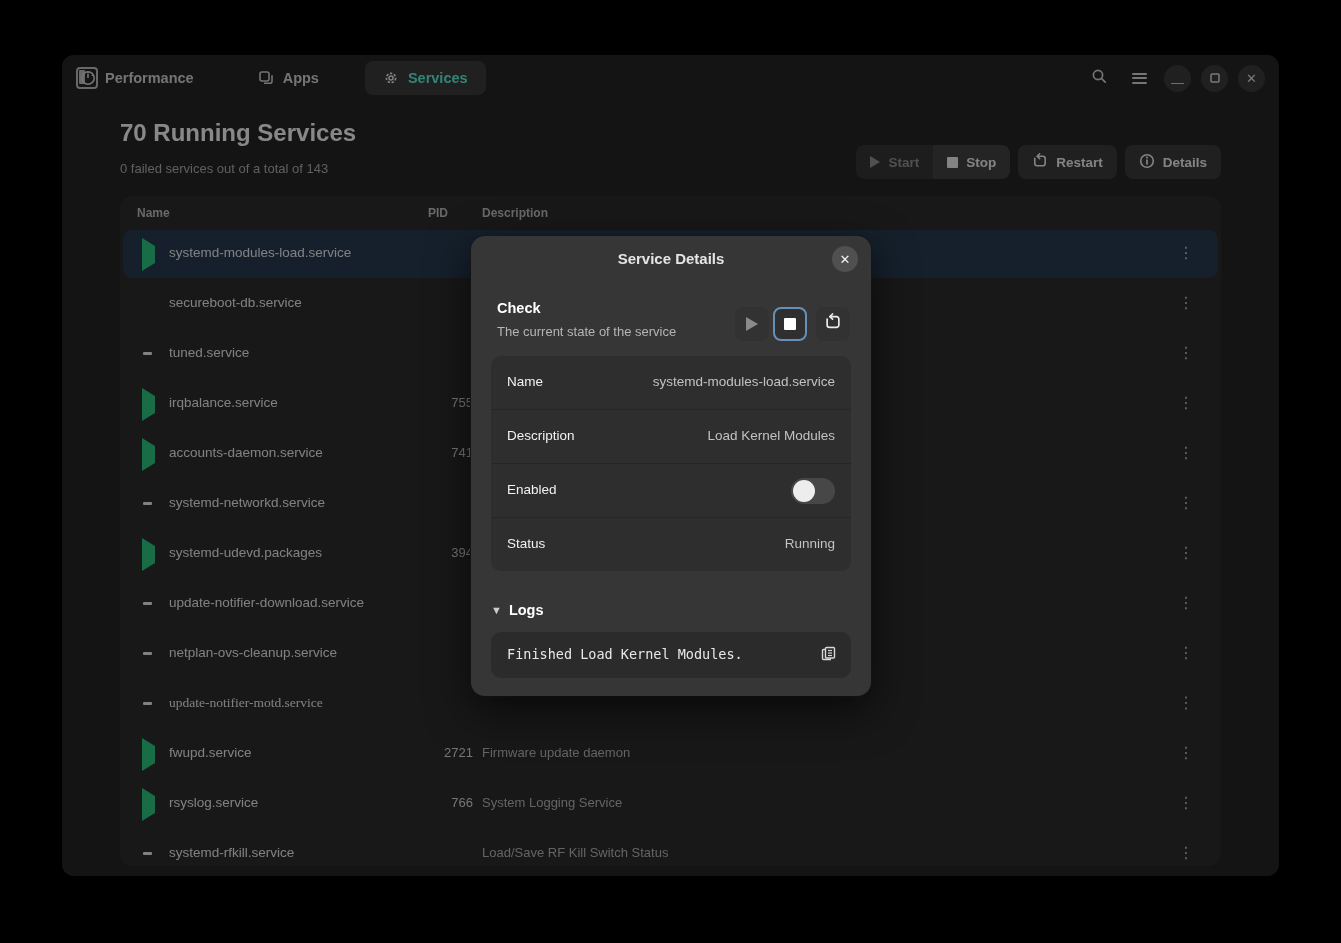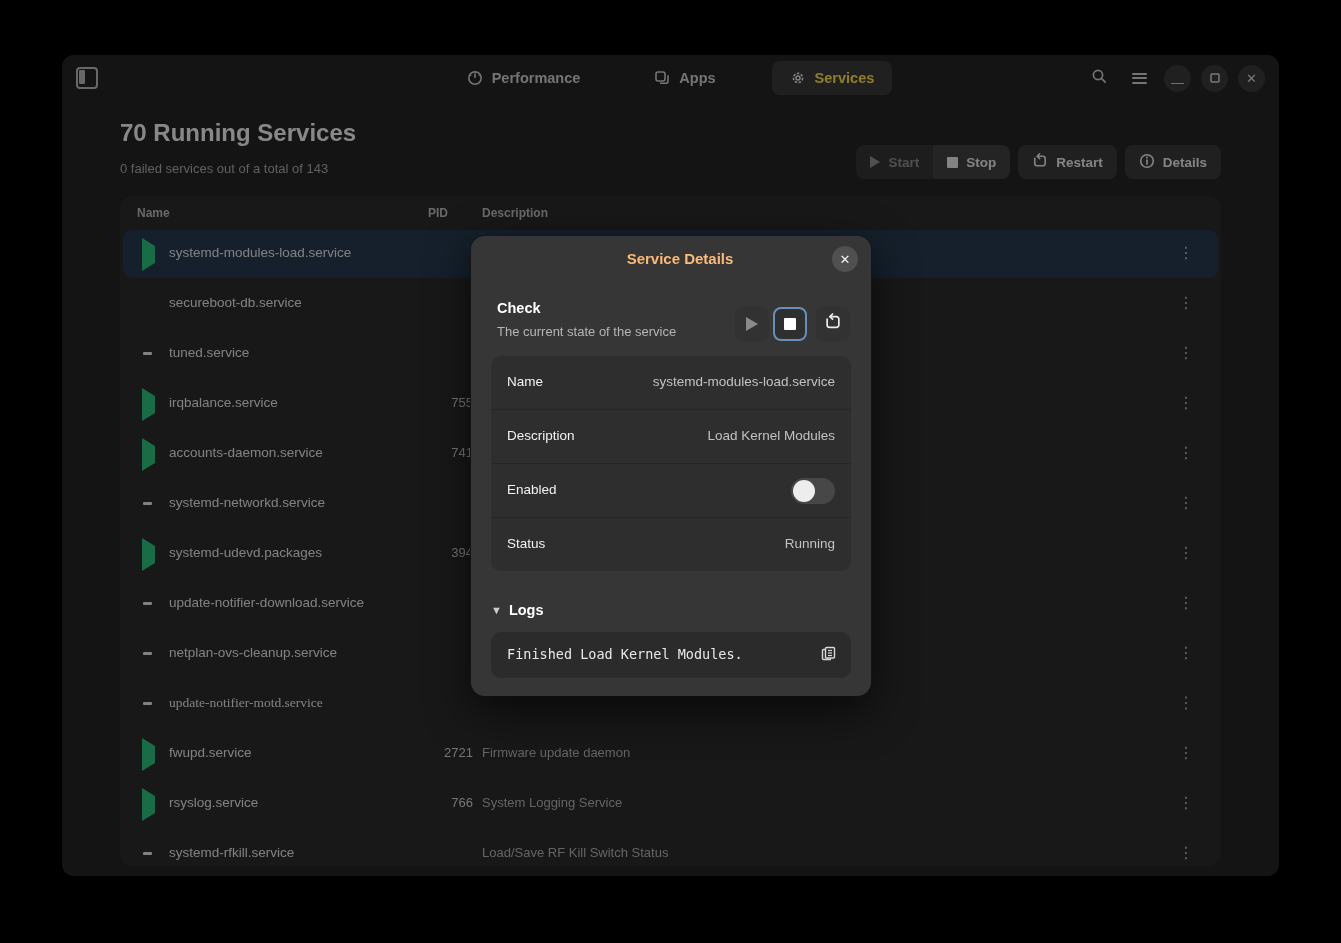--- a/index.html
+++ b/index.html
@@ -11,24 +11,24 @@
   .win { position:absolute; left:62px; top:55px; width:1217px; height:821px;
          background:#242424; border-radius:12px; overflow:hidden; box-shadow:0 8px 30px rgba(0,0,0,.7); }
 
   
   .hbar { position:absolute; left:0; top:0; width:100%; height:46px; }
   .sb-toggle { position:absolute; left:14px; top:12px; width:22px; height:22px; border:2px solid #b9b9b9;
                border-radius:4px; }
   .sb-toggle::before { content:""; position:absolute; left:1px; top:1px; width:6px; height:14px;
                background:#b9b9b9; border-radius:1px; }
   .tabs { position:absolute; left:0; top:6px; width:100%; height:34px; display:flex;
-          justify-content:center; align-items:center; gap:38px; }
+          align-items:center; gap:28px; }
   .tab { display:flex; align-items:center; gap:9px; height:34px; padding:0 18px; border-radius:8px;
          color:#cfcfcf; font-weight:bold; font-size:14.5px; }
-  .tab.active { background:#3a3a3a; color:#fde047; }
+  .tab.active { background:#3a3a3a; color:#5eead4; }
   .tab svg { display:block; }
   .hicons { position:absolute; right:0; top:0; height:46px; display:flex; align-items:center; gap:10px; padding-right:14px; }
   .flatbtn { width:30px; height:30px; display:flex; align-items:center; justify-content:center; color:#d0d0d0; }
   .circbtn { width:27px; height:27px; border-radius:50%; background:#3a3a3a; color:#d8d8d8;
              display:flex; align-items:center; justify-content:center; font-size:13px; }
   .menu-lines { width:15px; height:11px; display:flex; flex-direction:column; justify-content:space-between; }
   .menu-lines i { display:block; height:2px; background:#d0d0d0; border-radius:1px; }
 
   
   .pg-title { position:absolute; left:58px; top:64px; font-size:24px; font-weight:bold; color:#f2f2f2; }
@@ -66,21 +66,21 @@
            white-space:nowrap; overflow:hidden; }
   .kebab { position:absolute; right:24px; top:13px; color:#b5b5b5; font-size:16px; letter-spacing:0; }
 
   
   .dim { position:absolute; left:62px; top:55px; width:1217px; height:821px; border-radius:12px;
          background:rgba(0,0,0,0.44); z-index:50; }
 
   
   .dlg { position:absolute; left:471px; top:236px; width:400px; height:460px; background:#363636;
          border-radius:14px; z-index:100; box-shadow:0 14px 44px rgba(0,0,0,.65), 0 0 0 1px #1c1c1c; }
-  .dlg-title { position:absolute; left:9px; top:14px; width:100%; text-align:center; color:#fdba74;
+  .dlg-title { position:absolute; left:0; top:14px; width:100%; text-align:center; color:#e5e5e5;
                font-size:15px; font-weight:bold; }
   .dlg-close { position:absolute; right:13px; top:10px; width:26px; height:26px; border-radius:50%;
                background:#505050; color:#f0f0f0; display:flex; align-items:center; justify-content:center;
                font-size:13px; }
   .st-title { position:absolute; left:26px; top:64px; color:#ffffff; font-size:14.5px; font-weight:bold; }
   .st-sub   { position:absolute; left:26px; top:88px; color:#b5b5b5; font-size:13px; }
   .st-btns { position:absolute; right:21px; top:71px; display:flex; align-items:center; }
   .sqbtn { width:34px; height:34px; border-radius:8px; background:#323232; display:flex;
            align-items:center; justify-content:center; }
   .sqbtn.play { margin-right:4px; color:#8a8a8a; }

